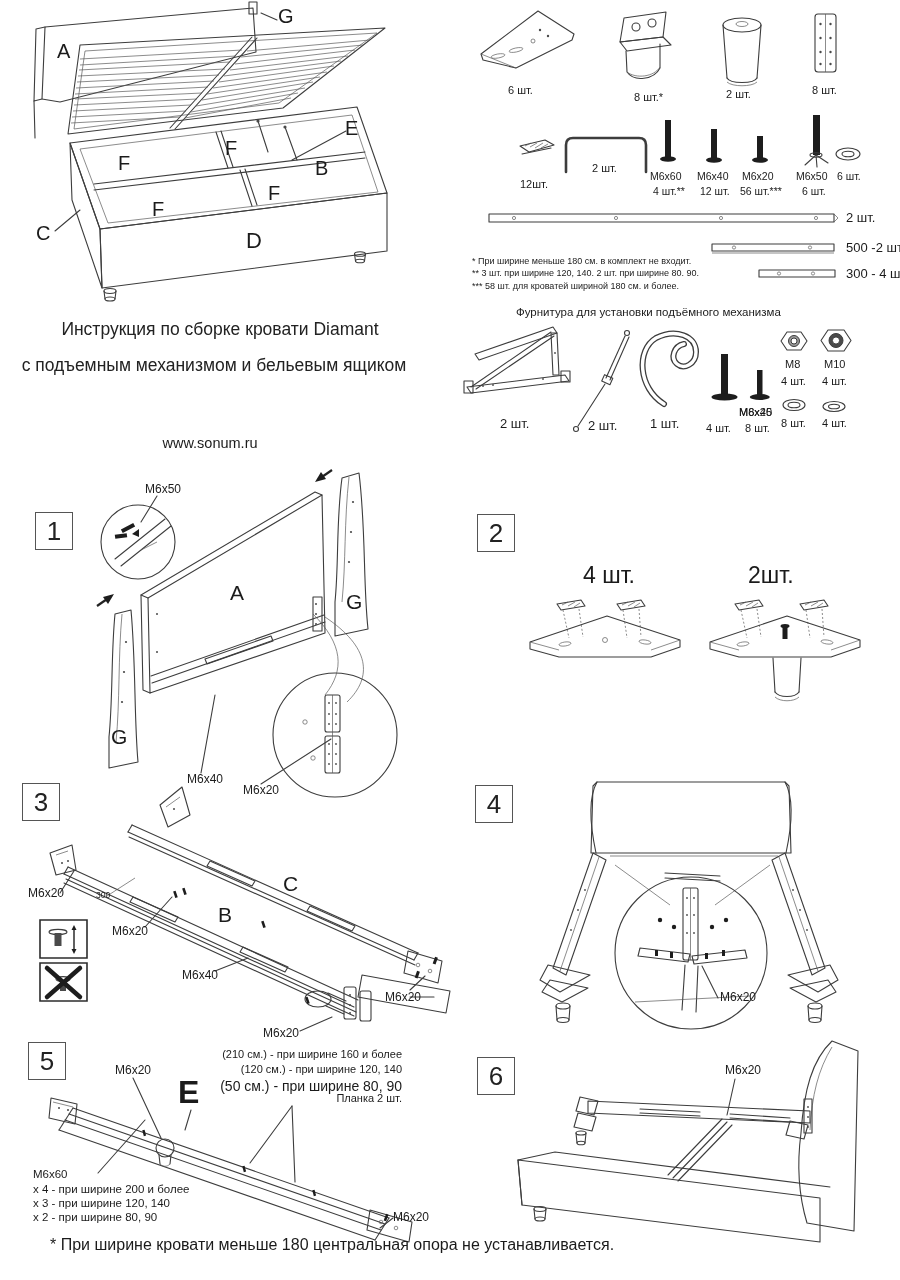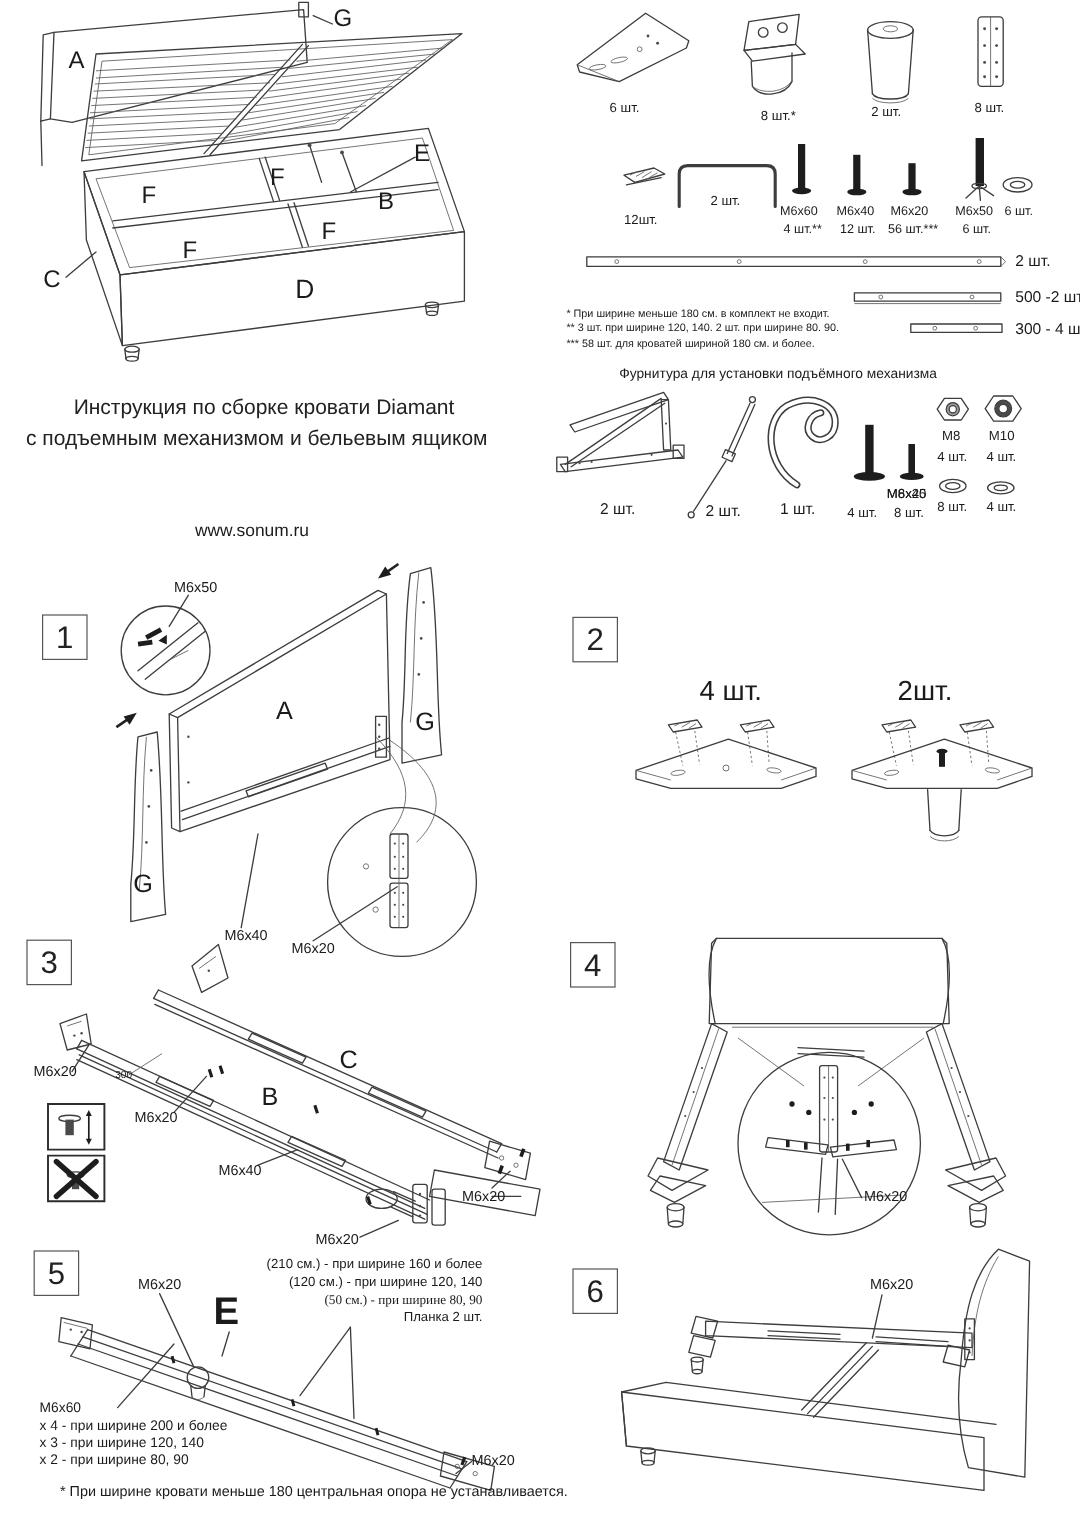--- a/index.html
+++ b/index.html
@@ -304,21 +304,21 @@
     <ellipse class="ln" cx="13" cy="7" rx="11" ry="5.5"></ellipse>
     <ellipse class="ln" cx="13" cy="7" rx="6" ry="2.8"></ellipse>
   </svg>
   <svg class="abs" style="left:821px;top:400px" width="26" height="13" viewBox="0 0 26 13">
     <ellipse class="ln" cx="13" cy="6.5" rx="11" ry="5"></ellipse>
     <ellipse class="ln" cx="13" cy="6.5" rx="5.5" ry="2.3"></ellipse>
   </svg>
   <div class="lbl boltlbl" style="left:781px;top:417px;font-size:11px;">8 шт.</div>
   <div class="lbl boltlbl" style="left:822px;top:417px;font-size:11px;">4 шт.</div>
 
-  <div class="lbl ttl" style="left:20px;top:329px;width:400px;">Инструкция по сборке кровати Diamant</div>
+  <div class="lbl ttl" style="left:20px;top:319px;width:400px;">Инструкция по сборке кровати Diamant</div>
   <div class="lbl ctr" style="left:20px;top:435px;width:380px;font-size:14.5px;">www.sonum.ru</div>
   <div class="lbl ttl" style="left:14px;top:355px;width:400px;">с подъемным механизмом и бельевым ящиком</div>
 
   <div class="stepnum" style="left:35px;top:512px;">
       <span>1</span>
     </div>
   <svg class="abs" style="left:85px;top:462px" width="375" height="340" viewBox="0 0 375 340">
 
     <polygon class="ln" points="63,136 237,33 240,171 65,231"></polygon>
     <polyline class="ln" points="63,136 56,133 230,30 237,33"></polyline>
@@ -619,21 +619,21 @@
     <line class="ln" x1="176" y1="70" x2="170" y2="90"></line>
     <line class="ln" x1="277" y1="66" x2="235" y2="123"></line>
     <line class="ln" x1="277" y1="66" x2="280" y2="142"></line>
     <line class="ln" x1="83" y1="133" x2="130" y2="80"></line>
     <line class="ln" x1="378" y1="178" x2="365" y2="188"></line>
   </svg>
   <div class="lbl mlabel" style="left:115px;top:1063px;">M6x20</div>
   <div class="lbl" style="left:178px;top:1074px;font-size:32px;font-weight:600;">E</div>
   <div class="lbl rt" style="left:182px;top:1048px;width:220px;font-size:11px;">(210 см.) - при ширине 160 и более</div>
   <div class="lbl rt" style="left:182px;top:1063px;width:220px;font-size:11px;">(120 см.) - при ширине 120, 140</div>
-  <div class="lbl rt" style="left:182px;top:1078px;width:220px;font-size:11px;font-family:Liberation Serif, serif;">(50 см.) - при ширине 80, 90</div>
+  <div class="lbl rt" style="left:182px;top:1078px;width:220px;font-size:14px;">(50 см.) - при ширине 80, 90</div>
   <div class="lbl rt" style="left:182px;top:1092px;width:220px;font-size:11px;">Планка 2 шт.</div>
   <div class="lbl" style="left:33px;top:1168px;font-size:11.5px;">M6x60</div>
   <div class="lbl" style="left:33px;top:1183px;font-size:11.5px;">x 4 - при ширине 200 и более</div>
   <div class="lbl" style="left:33px;top:1197px;font-size:11.5px;">x 3 - при ширине 120, 140</div>
   <div class="lbl" style="left:33px;top:1211px;font-size:11.5px;">x 2 - при ширине 80, 90</div>
   <div class="lbl mlabel" style="left:393px;top:1210px;">M6x20</div>
 
   <div class="stepnum" style="left:477px;top:1057px;">
       <span>6</span>
     </div>
@@ -668,15 +668,15 @@
     <polygon class="ln" points="330,86 348,90 344,104 326,100"></polygon>
 
     <line class="ln" x1="208" y1="140" x2="262" y2="84"></line>
     <line class="ln" x1="213" y1="143" x2="267" y2="87"></line>
     <line class="ln" x1="218" y1="146" x2="272" y2="90"></line>
 
     <line class="ln" x1="275" y1="44" x2="267" y2="80"></line>
   </svg>
   <div class="lbl mlabel" style="left:725px;top:1063px;">M6x20</div>
 
-  <div class="lbl" style="left:50px;top:1236px;font-size:12px;">* При ширине кровати меньше 180 центральная опора не устанавливается.</div>
+  <div class="lbl" style="left:50px;top:1236px;font-size:16px;">* При ширине кровати меньше 180 центральная опора не устанавливается.</div>
 
 </div>
 
 </body></html>

